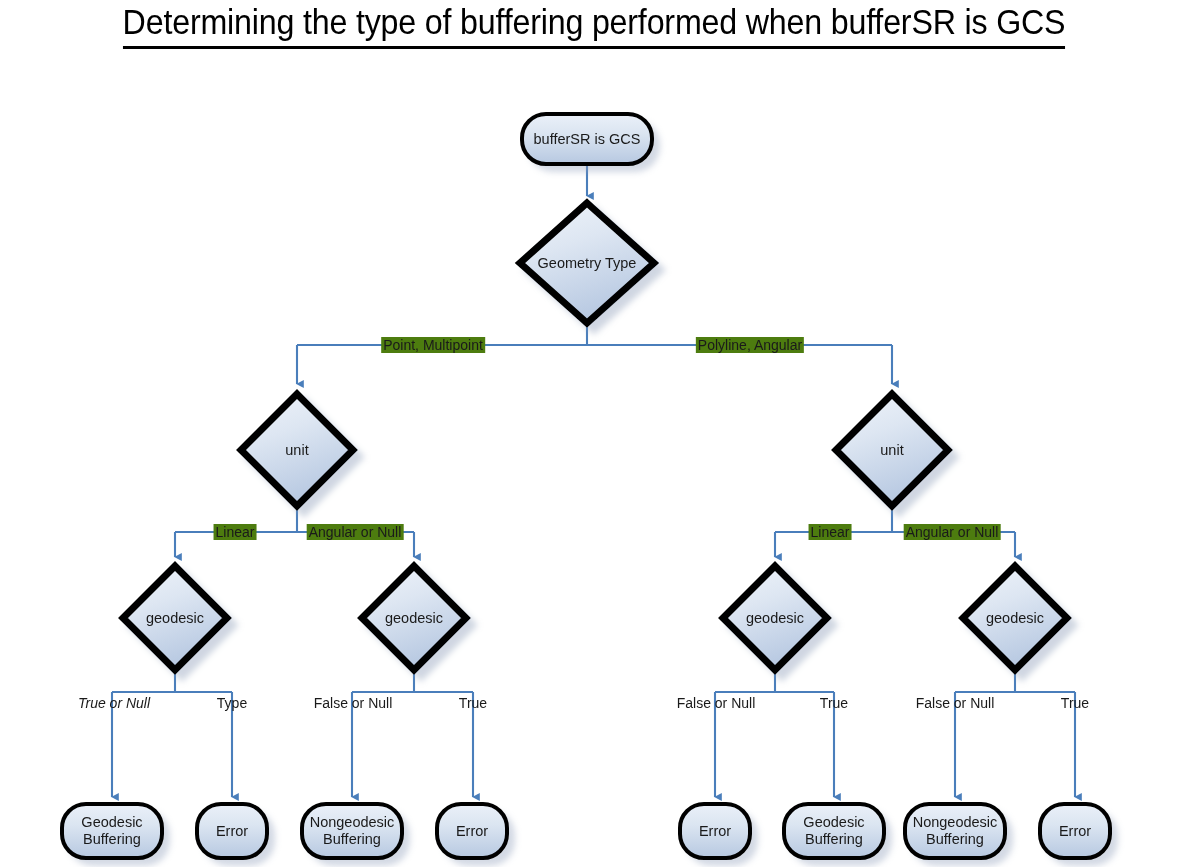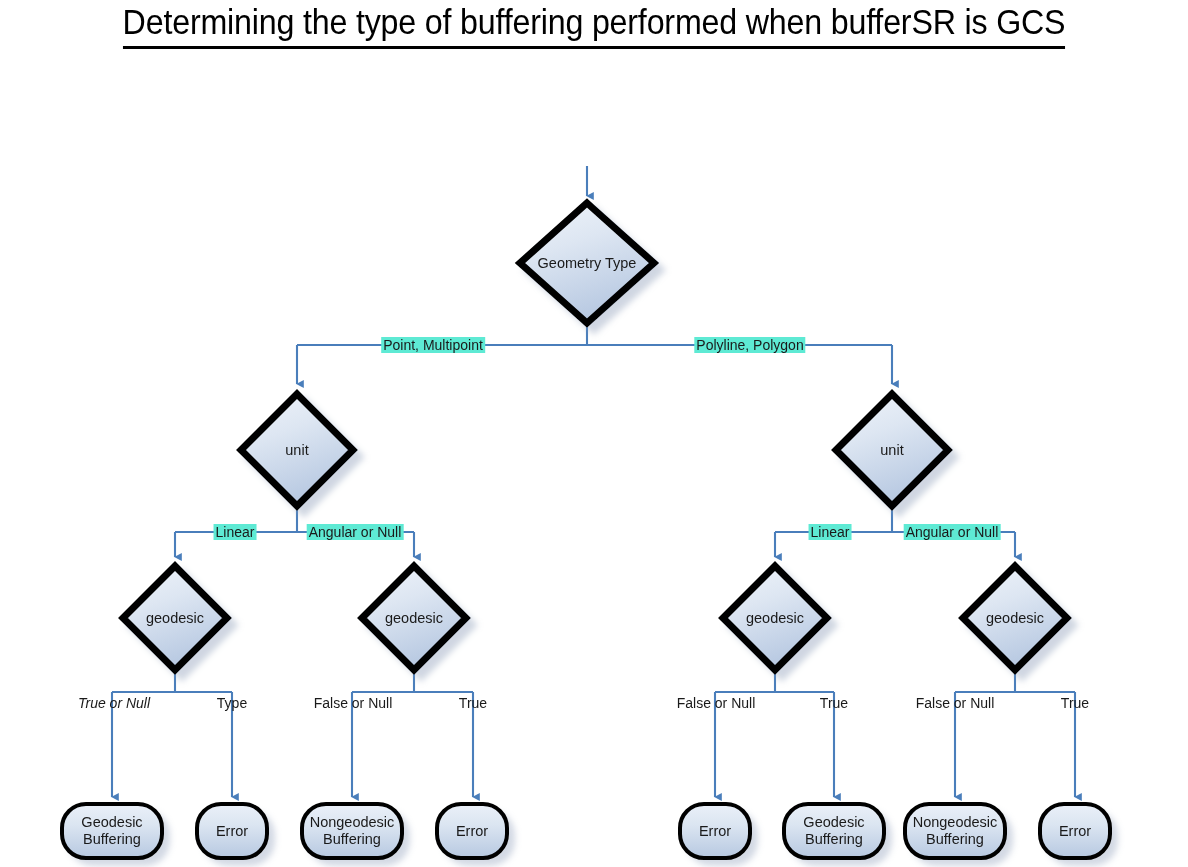--- a/index.html
+++ b/index.html
@@ -94,21 +94,21 @@
     position: absolute;
     transform: translate(-50%, -50%);
     font-size: 14px;
     line-height: 16px;
     color: #1a1a1a;
     white-space: nowrap;
     font-family: "Liberation Sans", sans-serif;
     z-index: 6;
   }
   .elabel.masked {
-    background: #5eead4;
+    background: #4d7c0f;
     padding: 0 2px;
   }
 </style>
 </head>
 <body>
 
 <div id="title"><span>Determining the type of buffering performed when bufferSR is GCS</span></div>
 
 <div id="canvas">
 
@@ -171,20 +171,23 @@
       <polygon points="587,203 654,263 587,323 520,263" fill="url(#shapeGrad)" stroke="#000" stroke-width="7" stroke-linejoin="miter" filter="url(#shp)"></polygon>
       <polygon points="297,394 353,450 297,506 241,450" fill="url(#shapeGrad)" stroke="#000" stroke-width="7" stroke-linejoin="miter" filter="url(#shp)"></polygon>
       <polygon points="892,394 948,450 892,506 836,450" fill="url(#shapeGrad)" stroke="#000" stroke-width="7" stroke-linejoin="miter" filter="url(#shp)"></polygon>
       <polygon points="175,566 227,618 175,670 123,618" fill="url(#shapeGrad)" stroke="#000" stroke-width="7" stroke-linejoin="miter" filter="url(#shp)"></polygon>
       <polygon points="414,566 466,618 414,670 362,618" fill="url(#shapeGrad)" stroke="#000" stroke-width="7" stroke-linejoin="miter" filter="url(#shp)"></polygon>
       <polygon points="775,566 827,618 775,670 723,618" fill="url(#shapeGrad)" stroke="#000" stroke-width="7" stroke-linejoin="miter" filter="url(#shp)"></polygon>
       <polygon points="1015,566 1067,618 1015,670 963,618" fill="url(#shapeGrad)" stroke="#000" stroke-width="7" stroke-linejoin="miter" filter="url(#shp)"></polygon>
     </g>
   </svg>
 
+  <div class="node term" style="left:587px;top:139px;width:134px;height:54px;">
+    <span>bufferSR is GCS</span>
+  </div>
 
   <div class="node term" style="left:112px;top:831px;width:104px;height:58px;">
     <span class="wrap">Geodesic<br>Buffering</span>
   </div>
   <div class="node term" style="left:232px;top:831px;width:74px;height:58px;">
     <span class="wrap">Error</span>
   </div>
   <div class="node term" style="left:352px;top:831px;width:104px;height:58px;">
     <span class="wrap">Nongeodesic<br>Buffering</span>
   </div>
@@ -220,21 +223,21 @@
     <span class="dlabel">geodesic</span>
   </div>
   <div class="node dec" style="left:775px;top:618px;width:104px;height:104px;">
     <span class="dlabel">geodesic</span>
   </div>
   <div class="node dec" style="left:1015px;top:618px;width:104px;height:104px;">
     <span class="dlabel">geodesic</span>
   </div>
 
   <div class="elabel masked" style="left:433px;top:345px;"><span>Point, Multipoint</span></div>
-  <div class="elabel masked" style="left:750px;top:345px;"><span>Polyline, Polygon</span></div>
+  <div class="elabel masked" style="left:750px;top:345px;"><span>Polyline, Angular</span></div>
 
   <div class="elabel masked" style="left:235px;top:532px;"><span>Linear</span></div>
   <div class="elabel masked" style="left:355px;top:532px;"><span>Angular or Null</span></div>
   <div class="elabel masked" style="left:830px;top:532px;"><span>Linear</span></div>
   <div class="elabel masked" style="left:952px;top:532px;"><span>Angular or Null</span></div>
 
   <div class="elabel" style="left:114px;top:703px;font-style:italic;"><span>True or Null</span></div>
   <div class="elabel" style="left:232px;top:703px;"><span>Type</span></div>
   <div class="elabel" style="left:353px;top:703px;"><span>False or Null</span></div>
   <div class="elabel" style="left:473px;top:703px;"><span>True</span></div>

